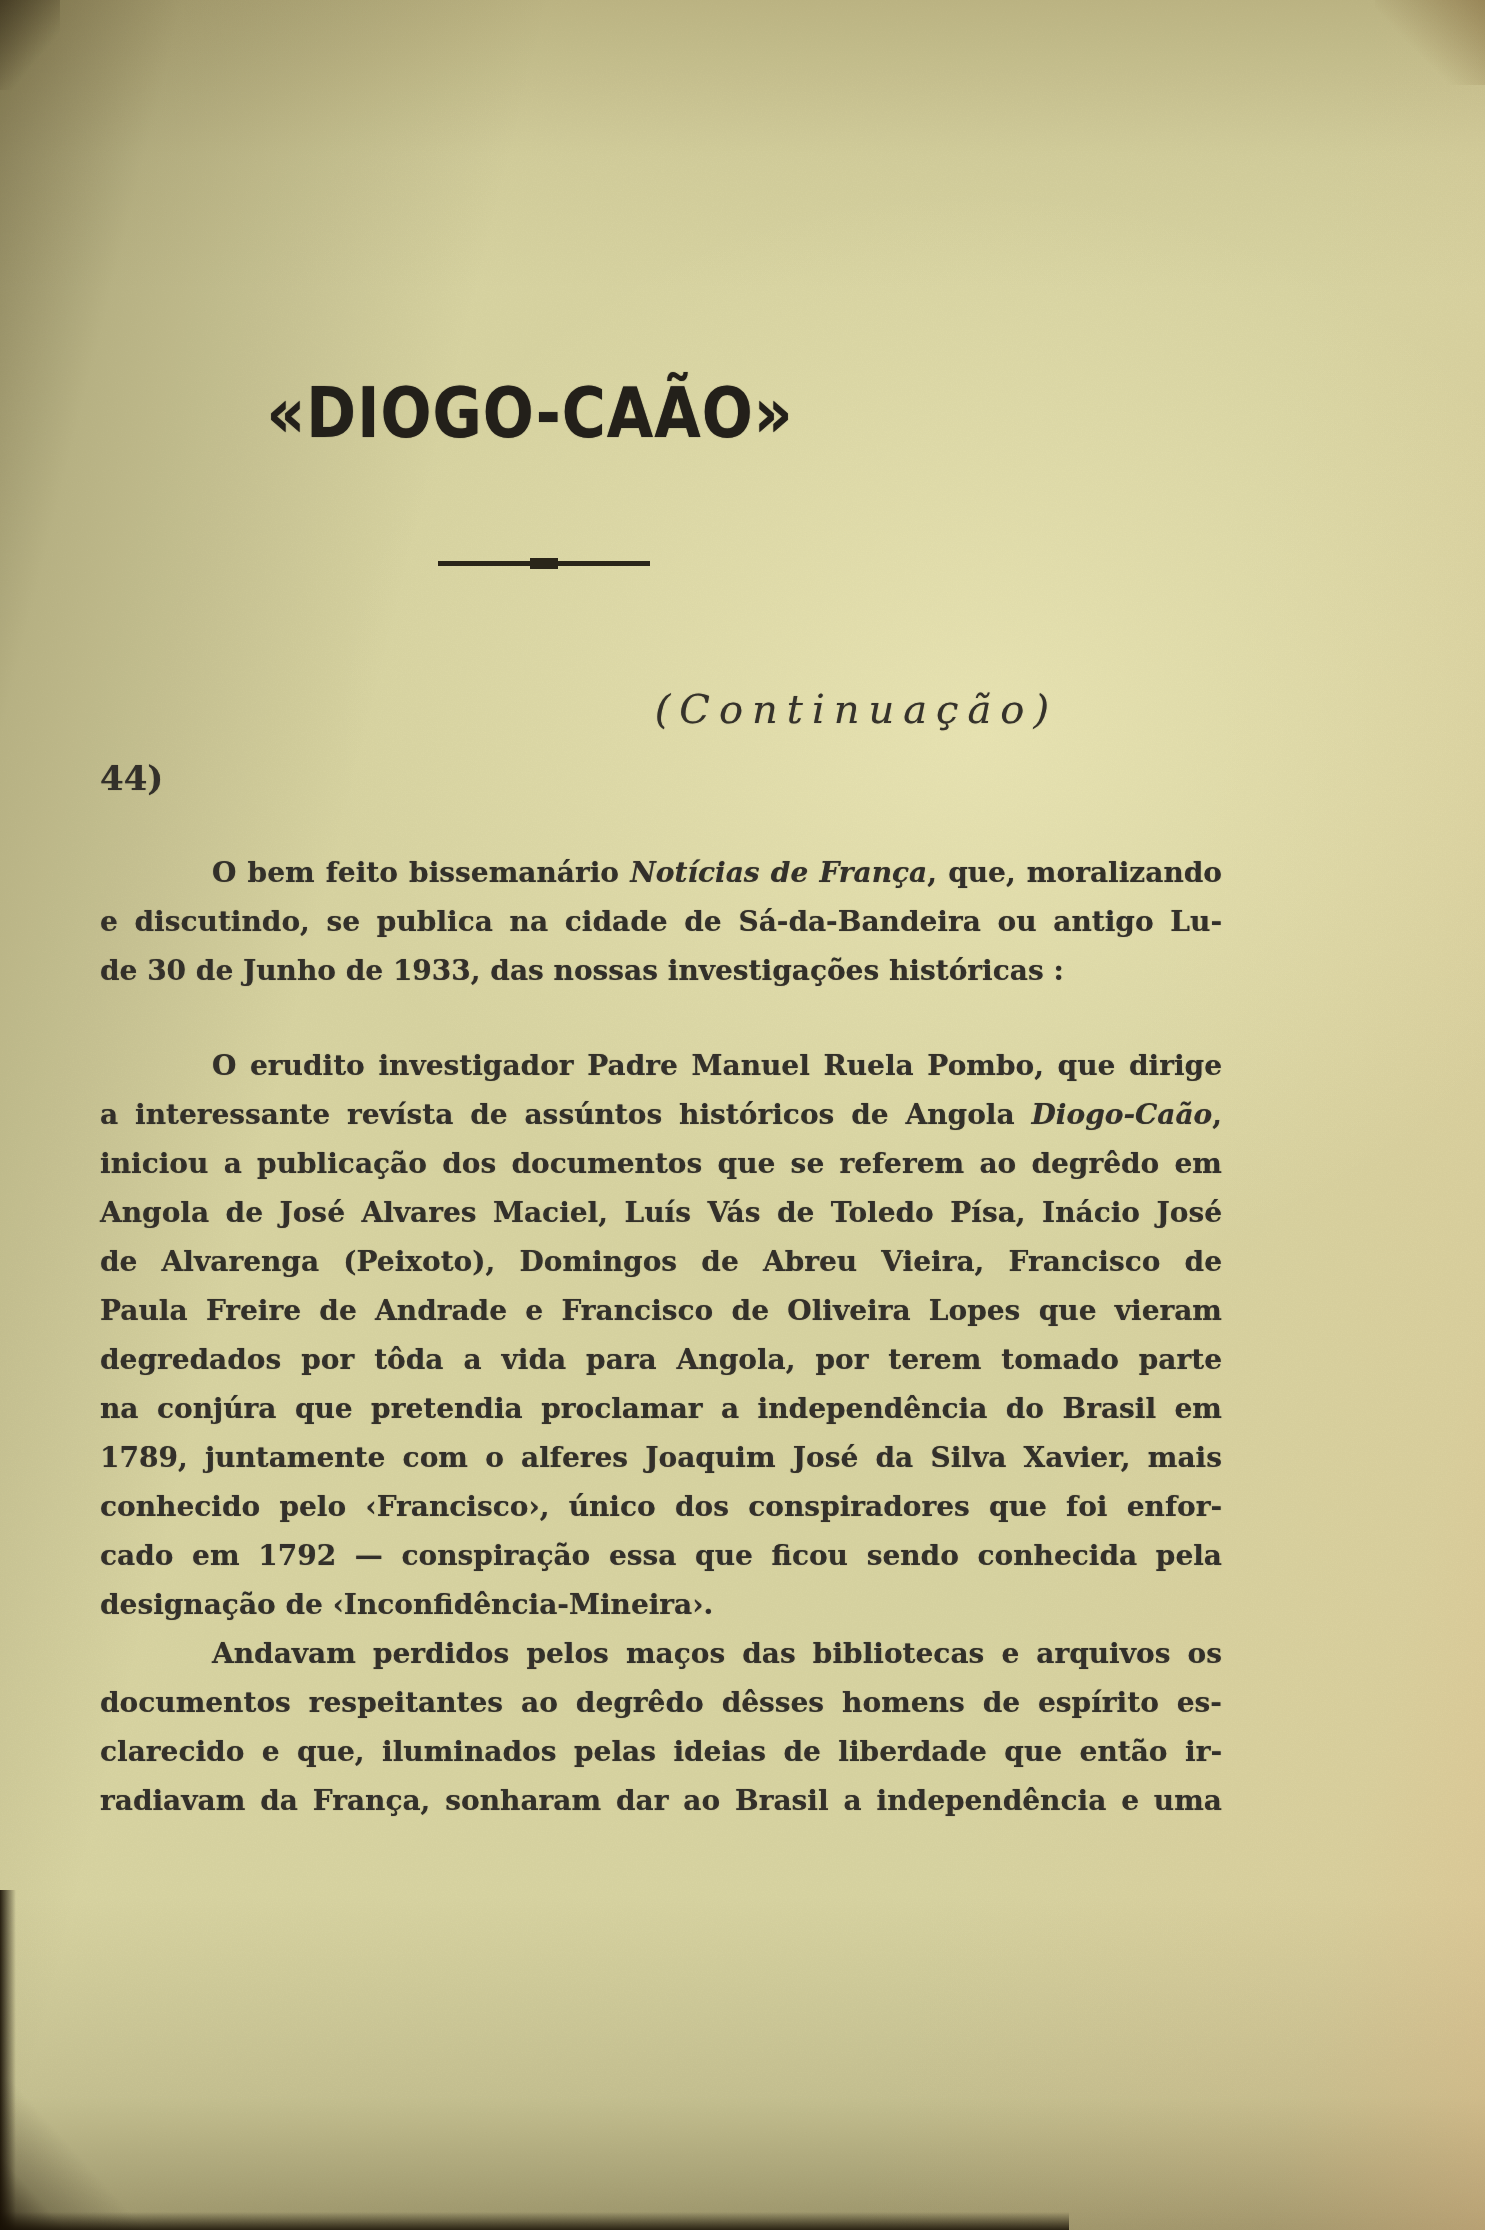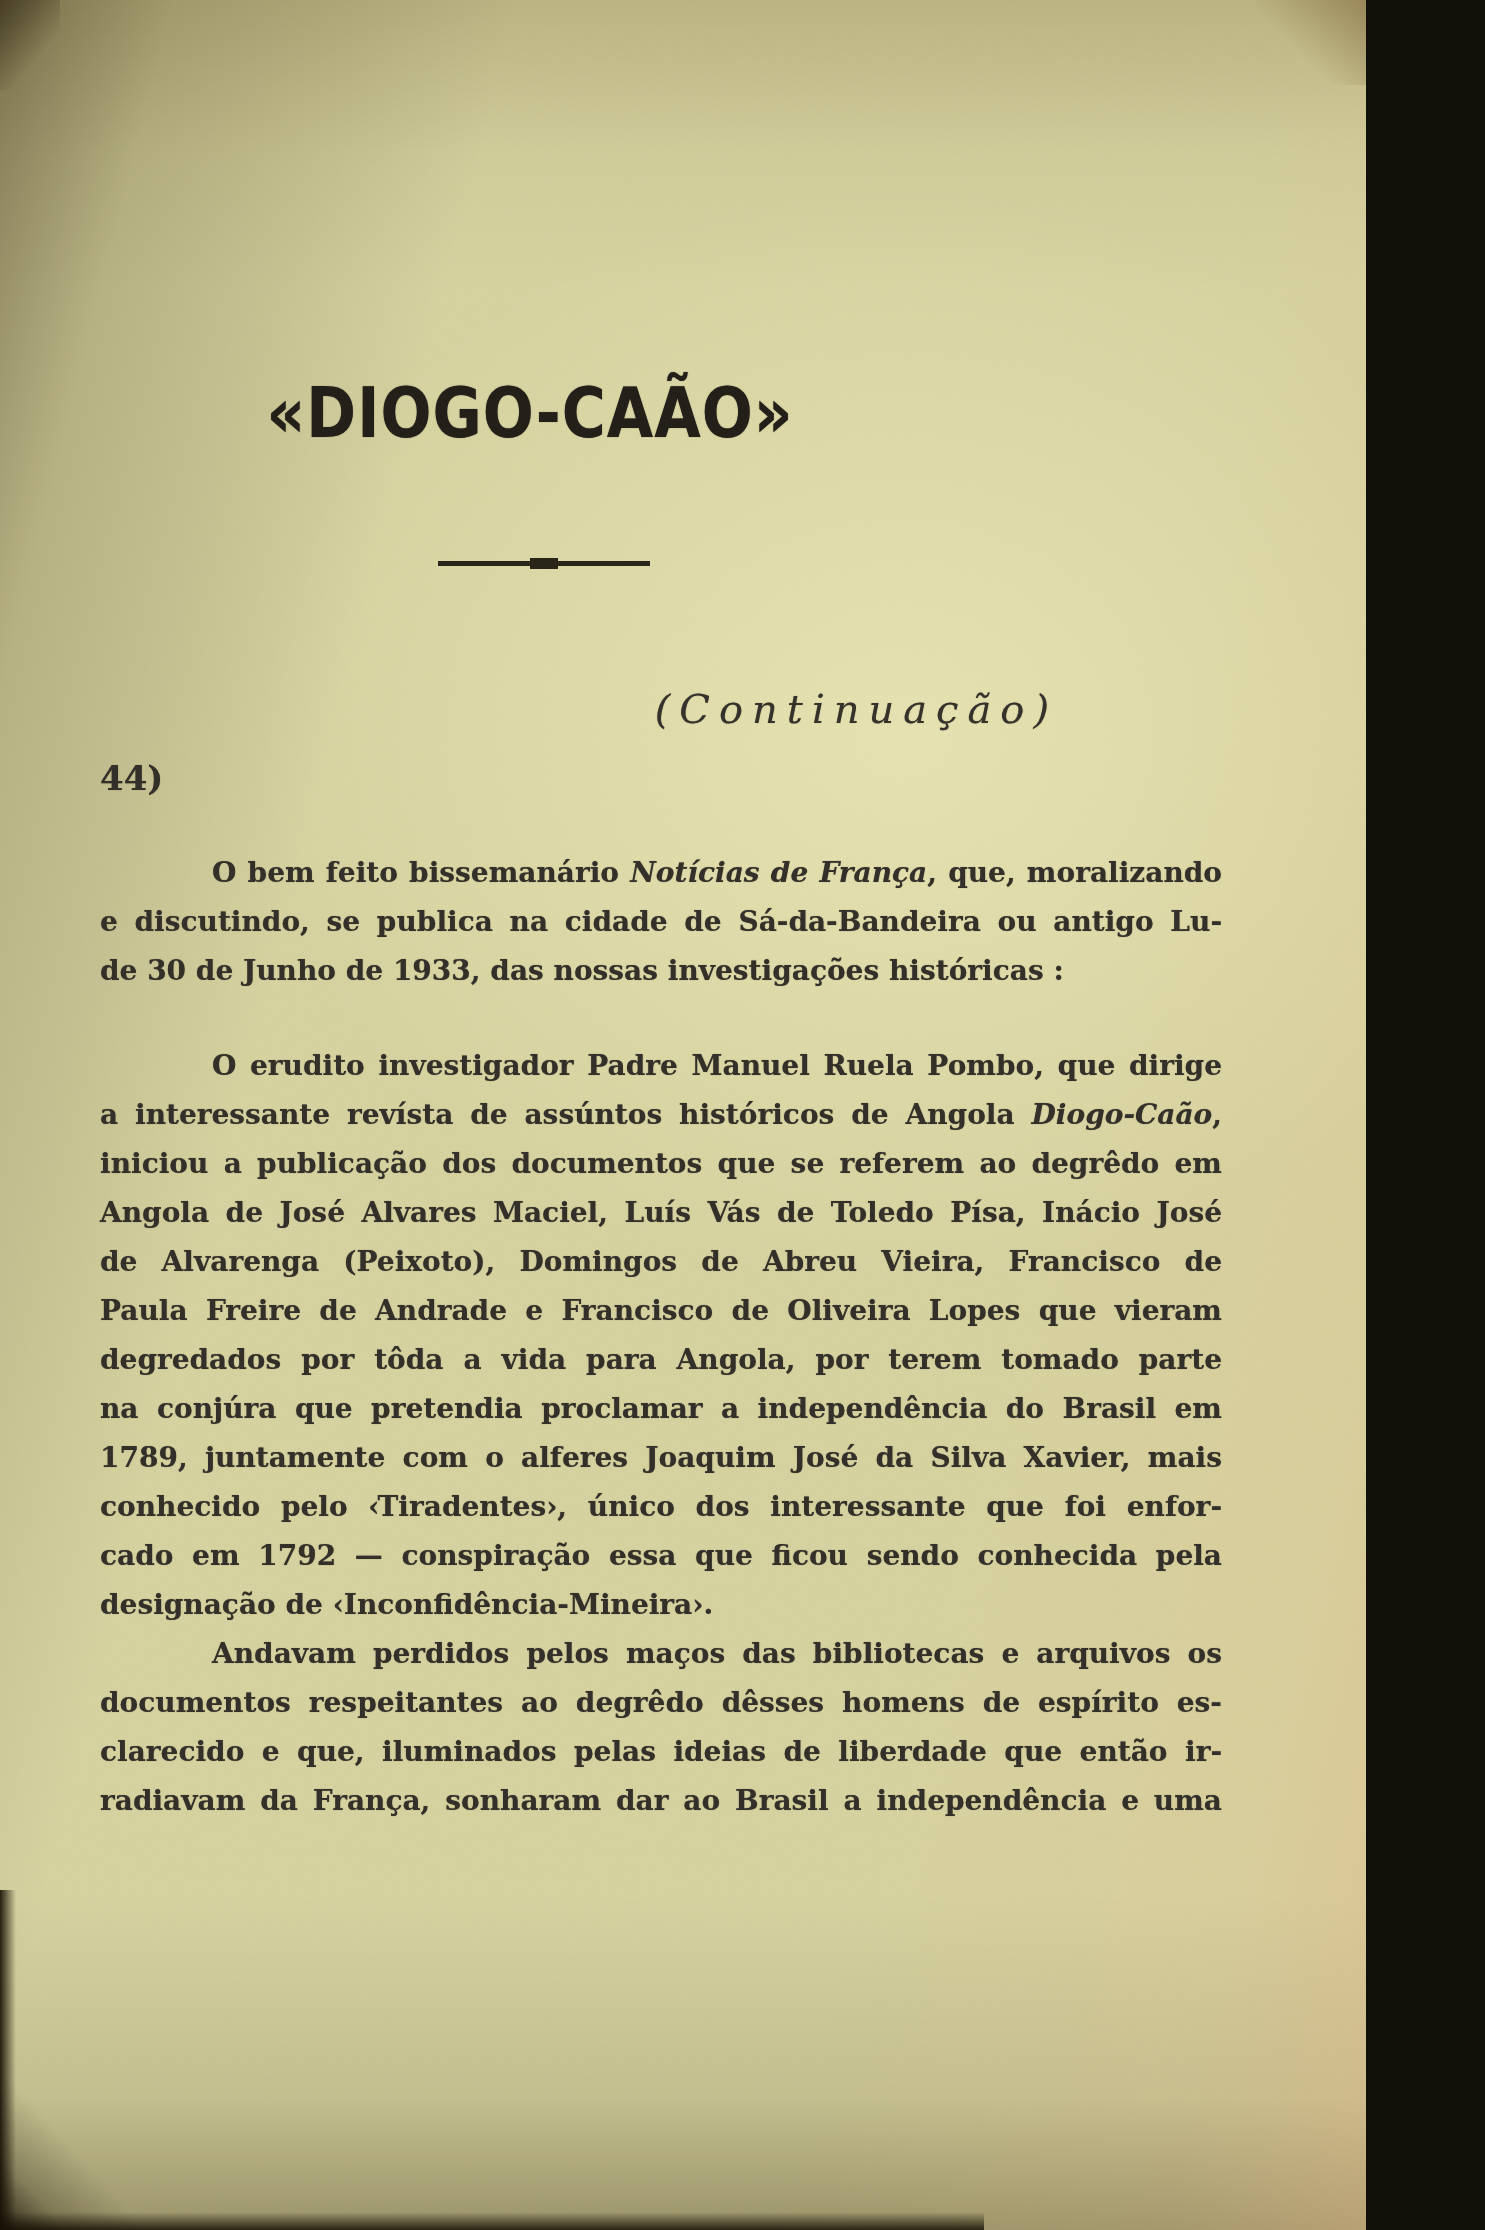--- a/index.html
+++ b/index.html
@@ -4,21 +4,21 @@
 <style>
   html,body{margin:0;padding:0;}
   body{
     width:1485px;height:2230px;
     overflow:hidden;
     font-family:"DejaVu Serif", serif;
     background:#101008;
   }
   .page{
     position:relative;
-    width:1366px;height:2230px;
+    width:1485px;height:2230px;
     background:
       radial-gradient(900px 760px at 66% 33%, rgba(248,243,196,0.50), rgba(248,243,196,0) 72%),
       linear-gradient(104deg, rgba(58,46,18,0.52) 0%, rgba(58,46,18,0.20) 9%, rgba(58,46,18,0) 27%),
       linear-gradient(283deg, rgba(228,182,132,0.42) 0%, rgba(228,182,132,0.14) 11%, rgba(228,182,132,0) 32%),
       linear-gradient(0deg, rgba(66,54,24,0.40) 0%, rgba(66,54,24,0.12) 6%, rgba(66,54,24,0) 15%),
       linear-gradient(180deg, rgba(118,100,54,0.28) 0%, rgba(118,100,54,0.06) 7%, rgba(118,100,54,0) 13%),
       #d8d4a2;
   }
   
   .edge-left{
@@ -110,21 +110,21 @@
       <div class="para">
         <div class="line indent"><span>O erudito investigador Padre Manuel Ruela Pombo, que dirige</span></div>
         <div class="line"><span>a interessante revísta de assúntos históricos de Angola </span><span class="it">Diogo-Caão</span><span>,</span></div>
         <div class="line"><span>iniciou a publicação dos documentos que se referem ao degrêdo em</span></div>
         <div class="line"><span>Angola de José Alvares Maciel, Luís Vás de Toledo Písa, Inácio José</span></div>
         <div class="line"><span>de Alvarenga (Peixoto), Domingos de Abreu Vieira, Francisco de</span></div>
         <div class="line"><span>Paula Freire de Andrade e Francisco de Oliveira Lopes que vieram</span></div>
         <div class="line"><span>degredados por tôda a vida para Angola, por terem tomado parte</span></div>
         <div class="line"><span>na conjúra que pretendia proclamar a independência do Brasil em</span></div>
         <div class="line"><span>1789, juntamente com o alferes Joaquim José da Silva Xavier, mais</span></div>
-        <div class="line"><span>conhecido pelo ‹Tiradentes›, único dos interessante que foi enfor-</span></div>
+        <div class="line"><span>conhecido pelo ‹Francisco›, único dos conspiradores que foi enfor-</span></div>
         <div class="line"><span>cado em 1792 — conspiração essa que ficou sendo conhecida pela</span></div>
         <div class="line last"><span>designação de ‹Inconfidência-Mineira›.</span></div>
       </div>
       <div class="para">
         <div class="line indent"><span>Andavam perdidos pelos maços das bibliotecas e arquivos os</span></div>
         <div class="line"><span>documentos respeitantes ao degrêdo dêsses homens de espírito es-</span></div>
         <div class="line"><span>clarecido e que, iluminados pelas ideias de liberdade que então ir-</span></div>
         <div class="line"><span>radiavam da França, sonharam dar ao Brasil a independência e uma</span></div>
       </div>
     </div>

